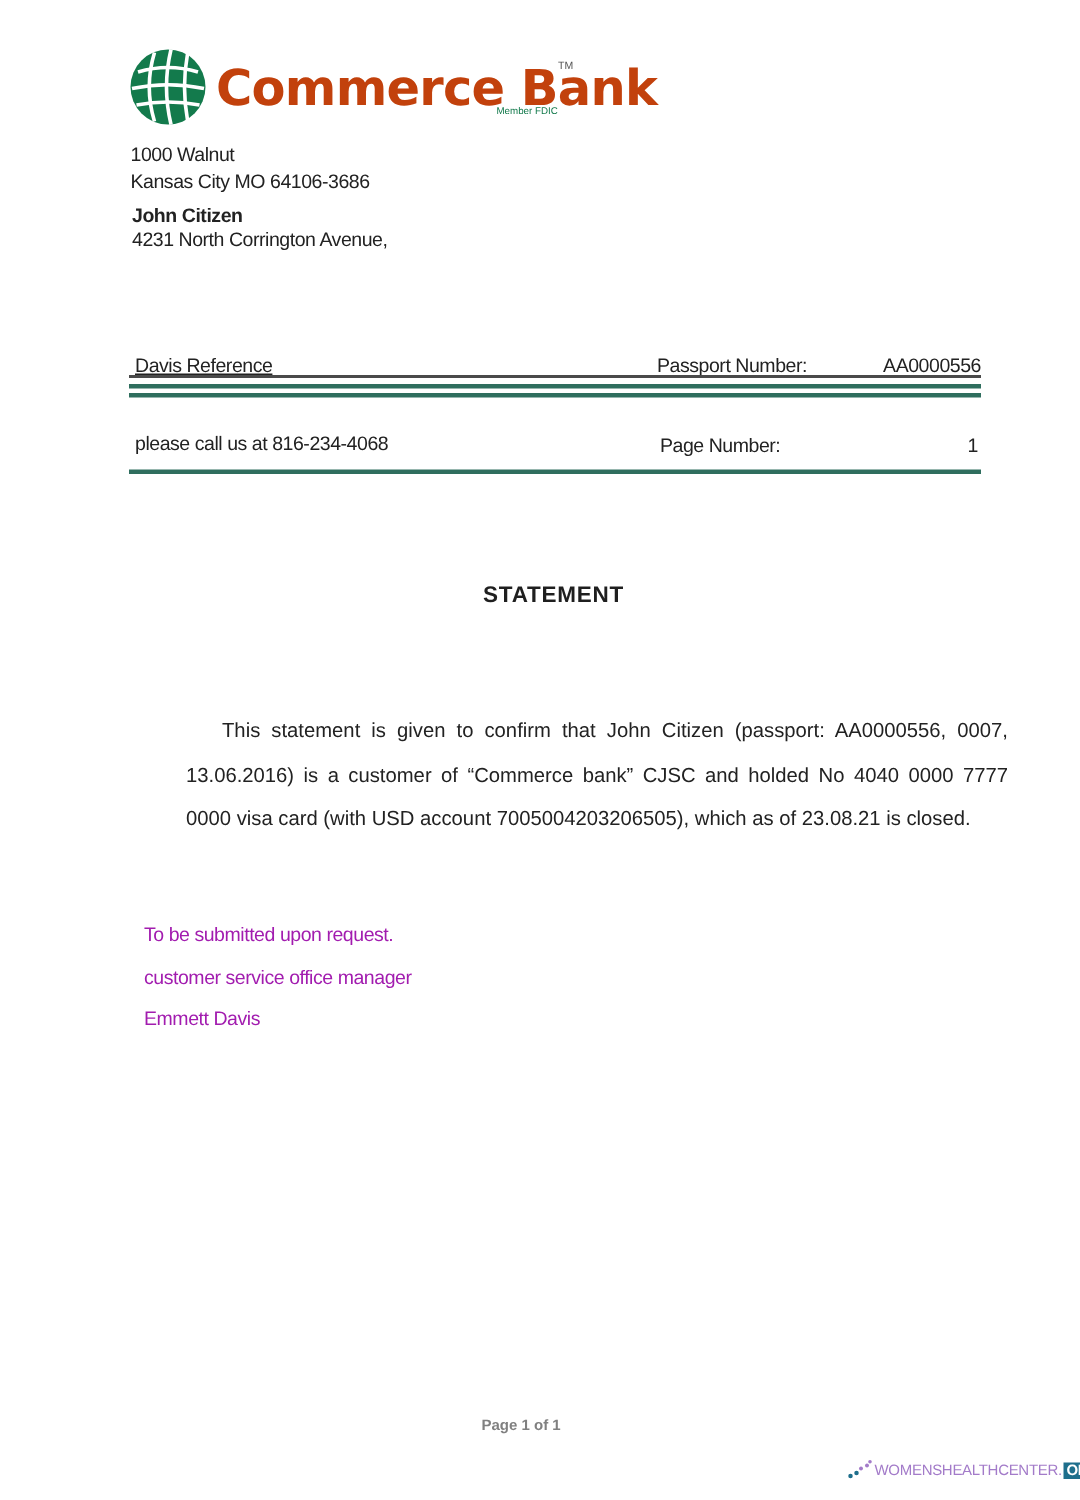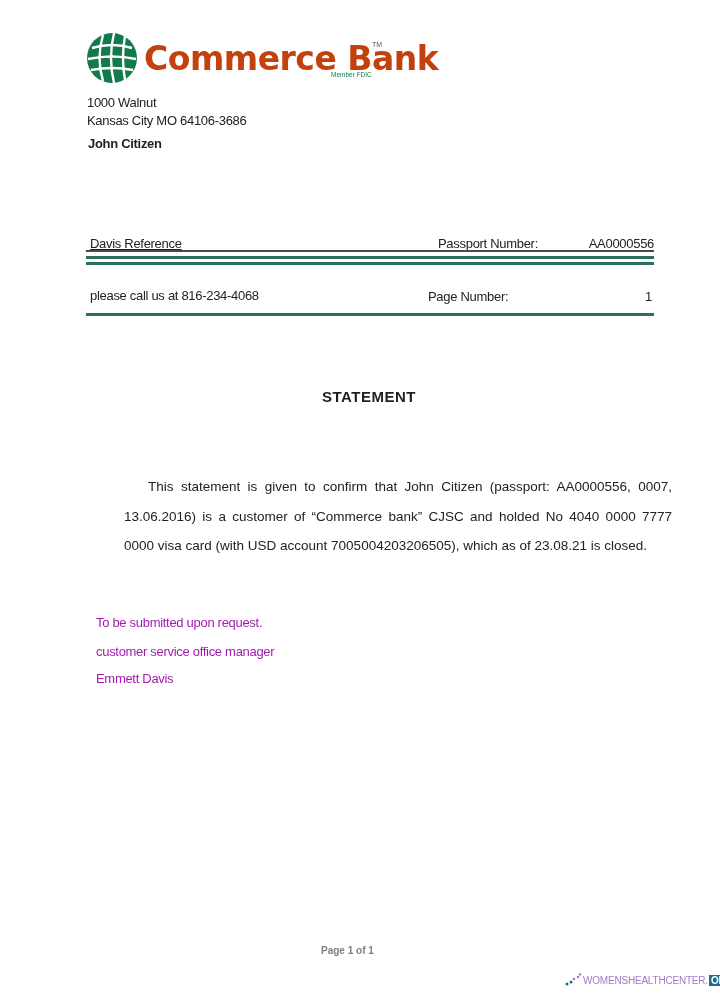--- a/index.html
+++ b/index.html
@@ -47,31 +47,32 @@
 <div class="abs tm">TM</div>
 <div class="abs fdic">Member FDIC</div>
 
 <div class="abs addr" style="left:87px; top:94px;">
   <div>1000 Walnut</div>
   <div>Kansas City MO 64106-3686</div>
 </div>
 
 <div class="abs addr" style="left:88px; top:136px; line-height:16px;">
   <div class="bold">John Citizen</div>
+  <div>4231 North Corrington Avenue,</div>
 </div>
 
 <div class="abs hdr" style="left:90px; top:236px; text-decoration:underline;">Davis Reference</div>
 <div class="abs hdr" style="left:438px; top:236px;">Passport Number:</div>
 <div class="abs hdr" style="right:66px; top:236px;">AA0000556</div>
 <div class="abs line-dark" style="top:250px;"></div>
 <div class="abs line-teal" style="top:256px;"></div>
 <div class="abs line-teal" style="top:262px;"></div>
 
 <div class="abs hdr" style="left:90px; top:288px;">please call us at  816-234-4068</div>
-<div class="abs hdr" style="left:428px; top:289px;">Page Number:</div>
+<div class="abs hdr" style="left:440px; top:289px;">Page Number:</div>
 <div class="abs hdr" style="right:68px; top:289px;">1</div>
 <div class="abs line-teal" style="top:313px;"></div>
 
 <div class="abs title">STATEMENT</div>
 <div class="abs para"><span class="indent"></span><span>This statement is given to confirm that John Citizen (passport: AA0000556, 0007, 13.06.2016) is a customer of “Commerce bank” CJSC and holded No 4040 0000 7777 0000 visa card (with USD account 7005004203206505), which as of 23.08.21 is closed.</span></div>
 
 <div class="abs sig" style="top:615px;">To be submitted upon request.</div>
 <div class="abs sig" style="top:644px;">customer service office manager</div>
 <div class="abs sig" style="top:671px;">Emmett Davis</div>
 

